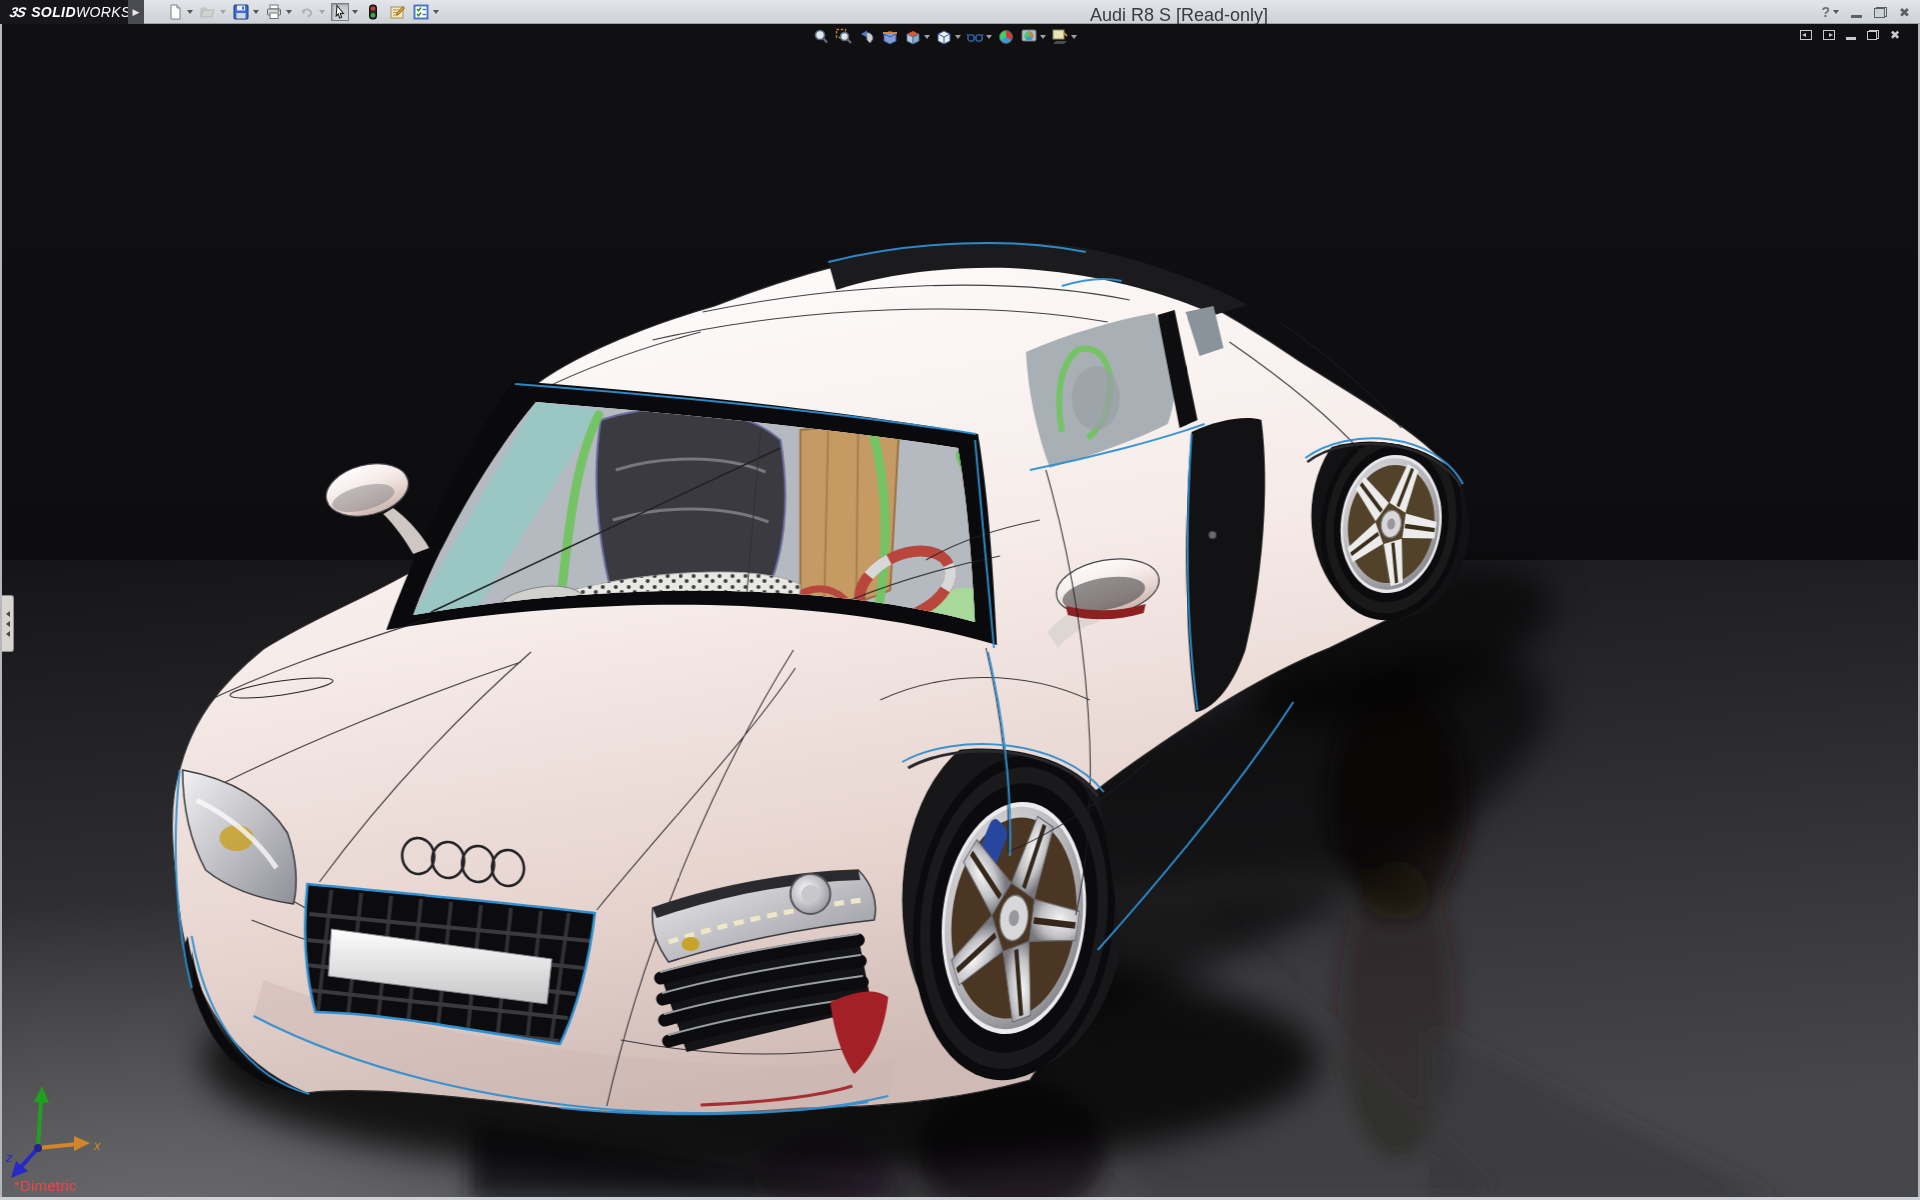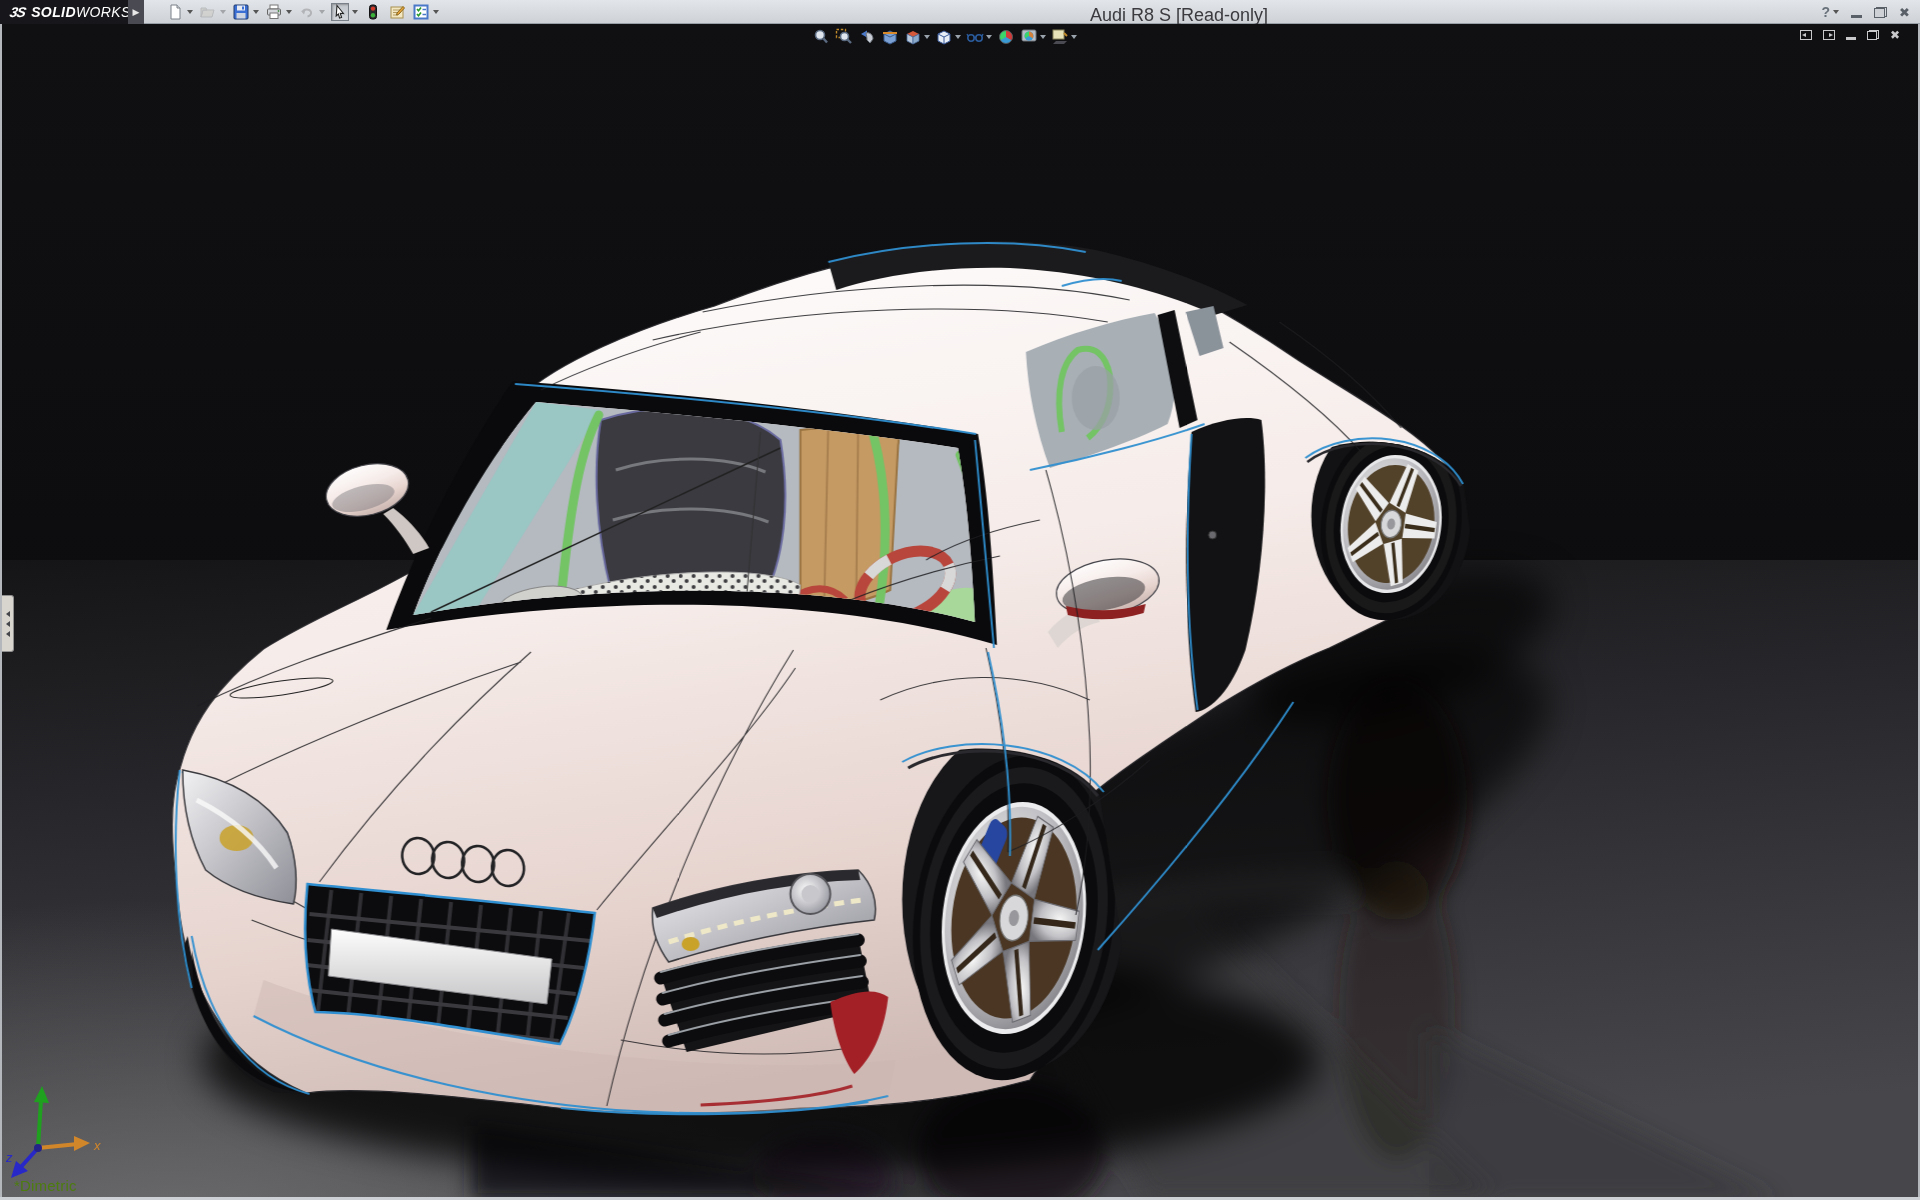--- a/index.html
+++ b/index.html
@@ -61,21 +61,21 @@
   .dc-restore:before{content:"";position:absolute;right:0;top:0;width:8px;height:7px;border:1.5px solid #c9c9cc;}
   .dc-restore:after{content:"";position:absolute;left:0;bottom:0;width:8px;height:7px;border:1.5px solid #c9c9cc;background:#0a0a0c;}
 
   
   .left-tab{position:absolute;left:0;top:571px;width:12px;height:57px;
     background:#d8d5cf;border:1px solid #8f8f8f;border-left:none;border-radius:0 3px 3px 0;
     display:flex;flex-direction:column;align-items:center;justify-content:center;gap:4px;cursor:pointer;}
   .left-tab i{width:0;height:0;border-top:3.5px solid transparent;border-bottom:3.5px solid transparent;
     border-right:4.5px solid #44464a;}
 
-  .view-label{position:absolute;left:12px;top:1153px;font-size:15px;color:#4d7c0f;letter-spacing:.2px;}
+  .view-label{position:absolute;left:12px;top:1153px;font-size:15px;color:#ef4444;letter-spacing:.2px;}
   .triad{position:absolute;left:2px;top:1054px;width:104px;height:112px;}
 </style>
 </head>
 <body>
 
 <div class="app">
 
   <div class="titlebar">
     <div class="logo">
       <span class="mark">3S</span>

